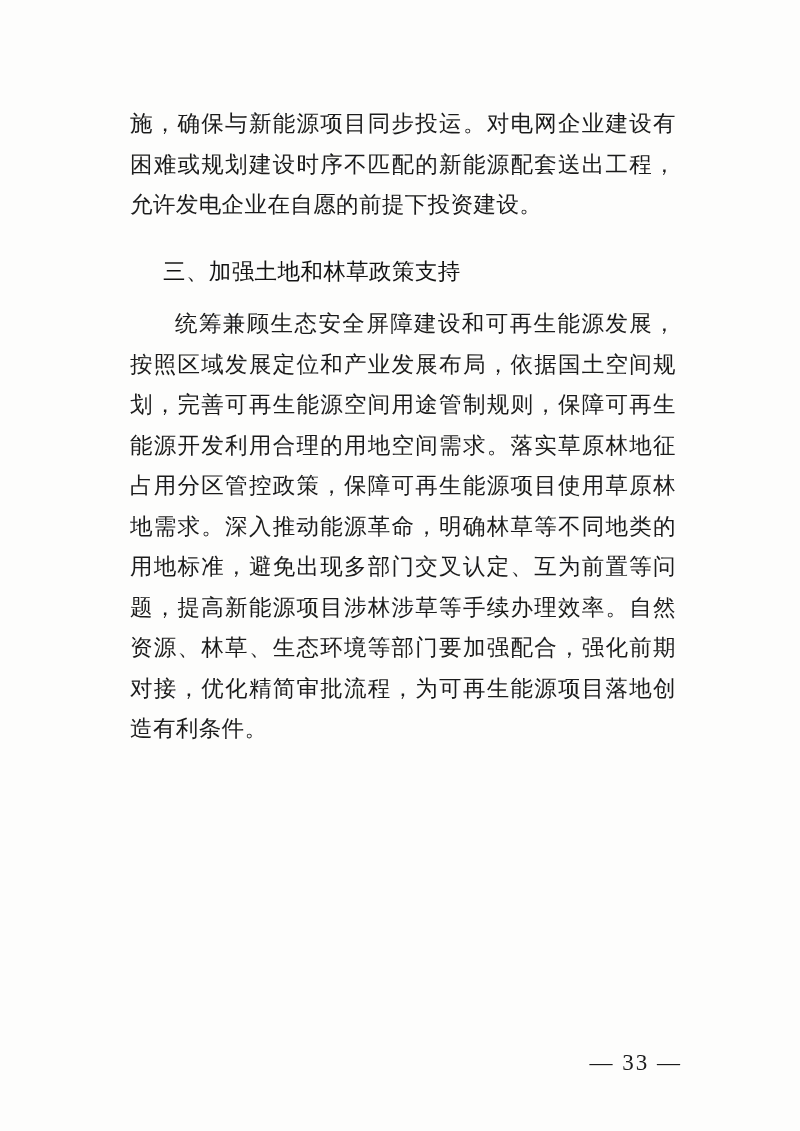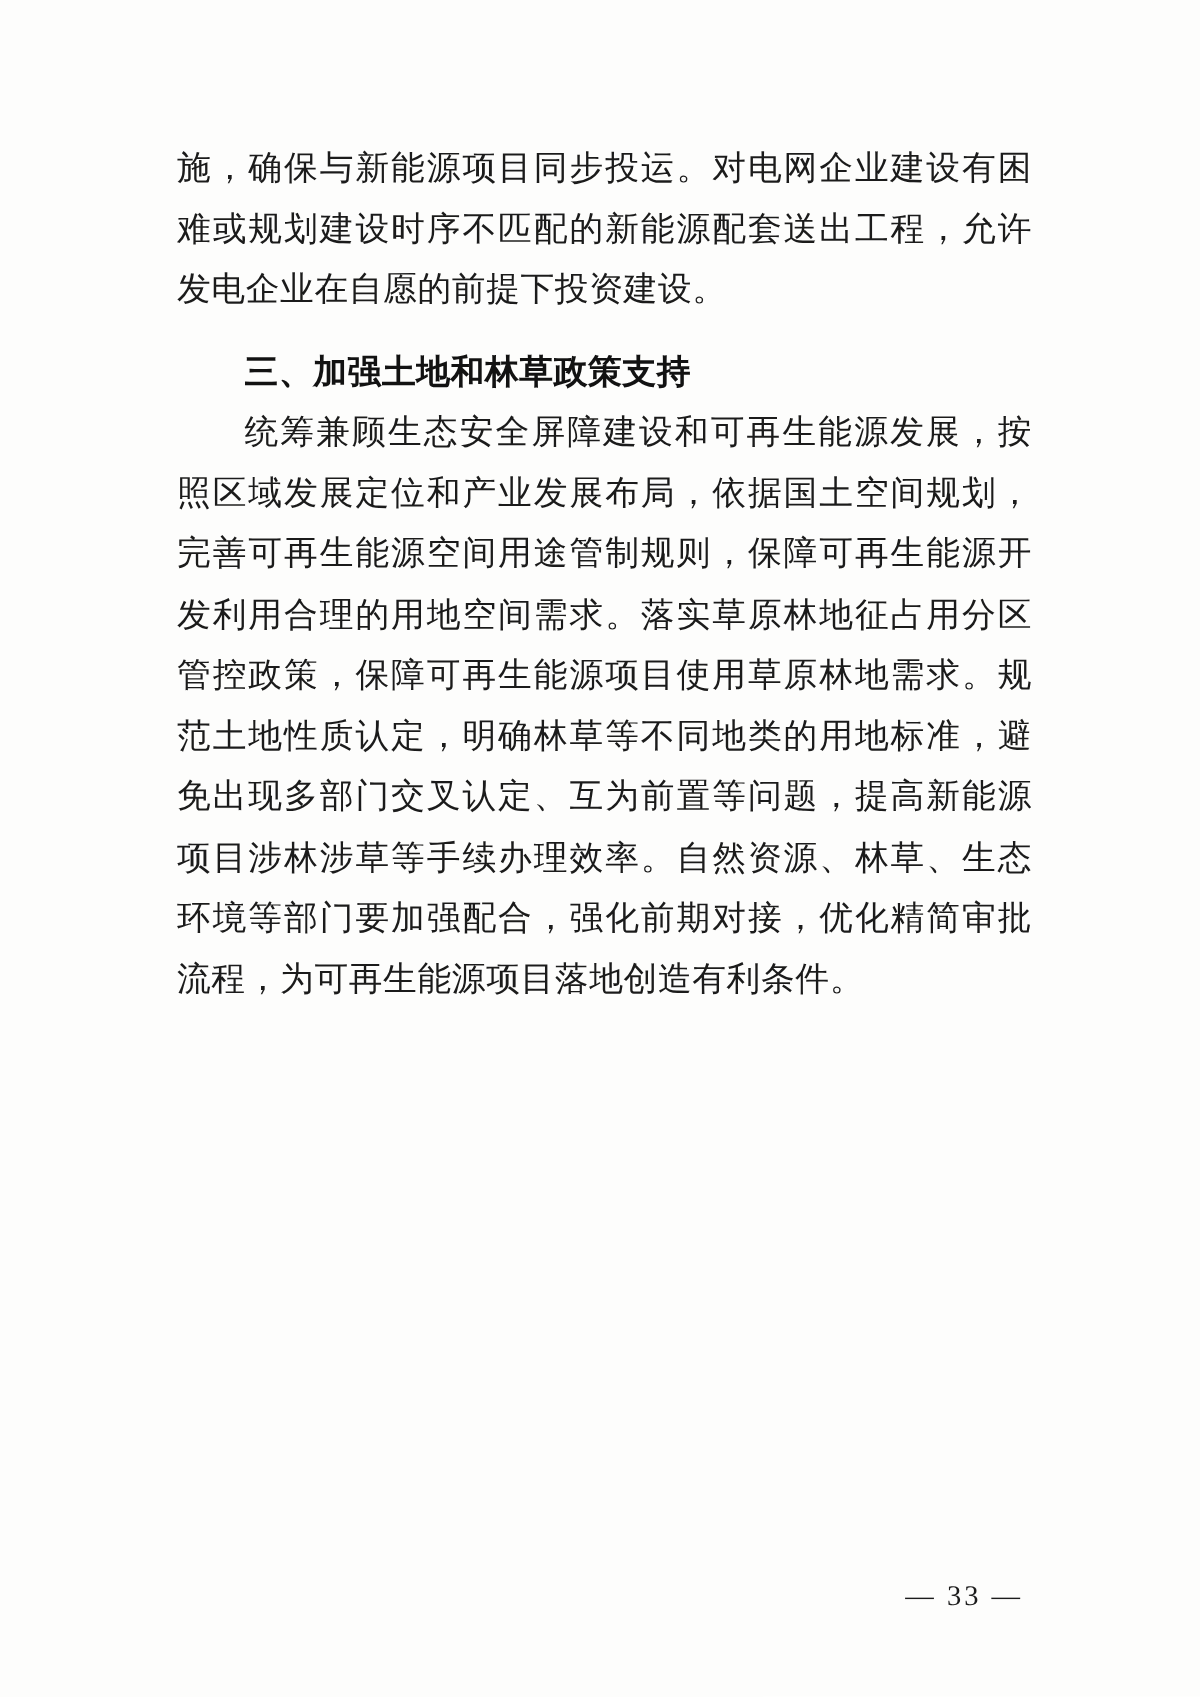--- a/index.html
+++ b/index.html
@@ -26,62 +26,62 @@
     left: 118px;
     top: 92px;
     width: 570px;
   }
   .para {
     font-size: 22.5px;
     line-height: 40.5px;
     letter-spacing: 0.4px;
     text-align: justify;
     text-justify: inter-ideograph;
-    margin: 0;
+    margin: 12px;
     color: #1b1b1b;
     font-family: Liberation Sans, sans-serif;
   }
   .para.indent {
     text-indent: 45px;
   }
   .heading {
     font-size: 22.5px;
     line-height: 40.5px;
     letter-spacing: 0.4px;
     margin: 0;
     padding-top: 6px;
     text-indent: 45px;
-    font-weight: bold;
+    font-weight: normal;
     color: #121212;
   }
   .block-gap {
     height: 8px;
   }
   .page-number {
     position: absolute;
     right: 118px;
     bottom: 55px;
-    font-size: 19px;
+    font-size: 23px;
     letter-spacing: 2px;
     color: #1b1b1b;
   }
 </style>
 </head>
 <body>
 
 <div class="page">
   <div class="content">
 
     <p class="para">施，确保与新能源项目同步投运。对电网企业建设有困难或规划建设时序不匹配的新能源配套送出工程，允许发电企业在自愿的前提下投资建设。</p>
 
     <div class="block-gap"></div>
 
     <h2 class="heading">三、加强土地和林草政策支持</h2>
 
-    <p class="para indent">统筹兼顾生态安全屏障建设和可再生能源发展，按照区域发展定位和产业发展布局，依据国土空间规划，完善可再生能源空间用途管制规则，保障可再生能源开发利用合理的用地空间需求。落实草原林地征占用分区管控政策，保障可再生能源项目使用草原林地需求。规范土地性质认定，明确林草等不同地类的用地标准，避免出现多部门交叉认定、互为前置等问题，提高新能源项目涉林涉草等手续办理效率。自然资源、林草、生态环境等部门要加强配合，强化前期对接，优化精简审批流程，为可再生能源项目落地创造有利条件。</p>
+    <p class="para indent">统筹兼顾生态安全屏障建设和可再生能源发展，按照区域发展定位和产业发展布局，依据国土空间规划，完善可再生能源空间用途管制规则，保障可再生能源开发利用合理的用地空间需求。落实草原林地征占用分区管控政策，保障可再生能源项目使用草原林地需求。深入推动能源革命，明确林草等不同地类的用地标准，避免出现多部门交叉认定、互为前置等问题，提高新能源项目涉林涉草等手续办理效率。自然资源、林草、生态环境等部门要加强配合，强化前期对接，优化精简审批流程，为可再生能源项目落地创造有利条件。</p>
 
     <div class="block-gap"></div>
 
 
 
   </div>
 
   <div class="page-number">— 33 —</div>
 </div>
 

